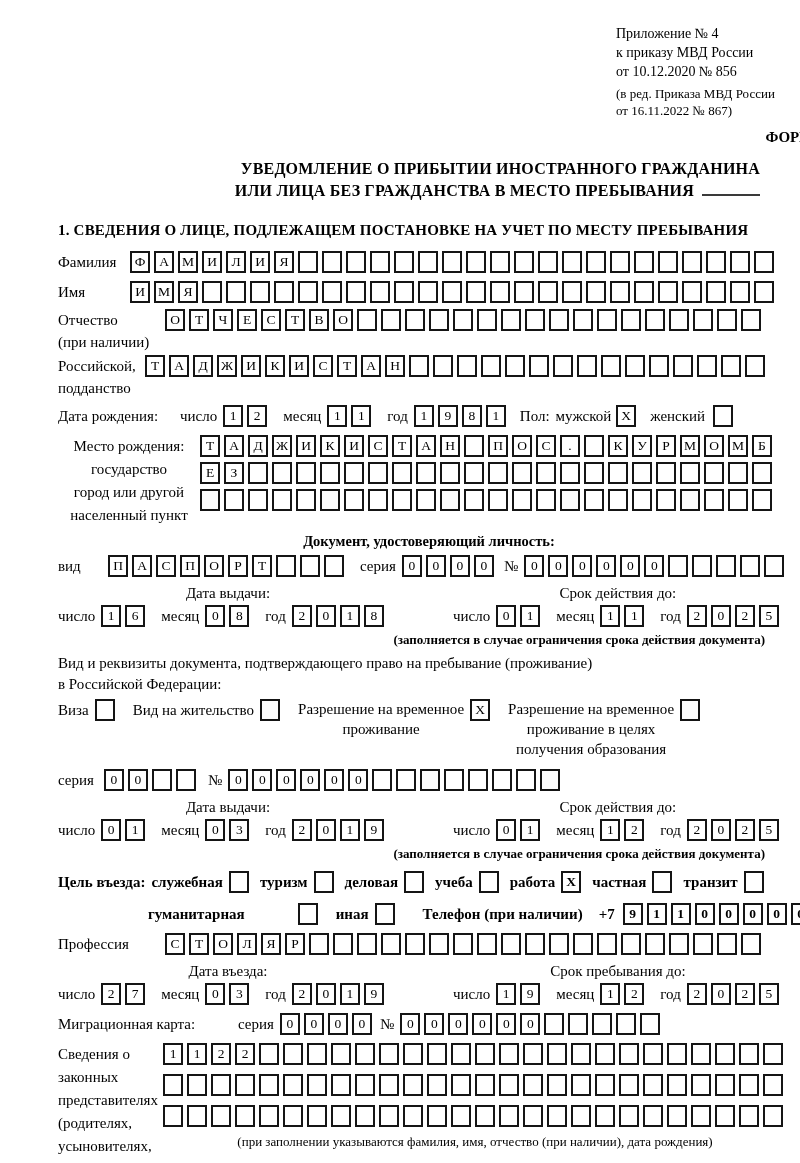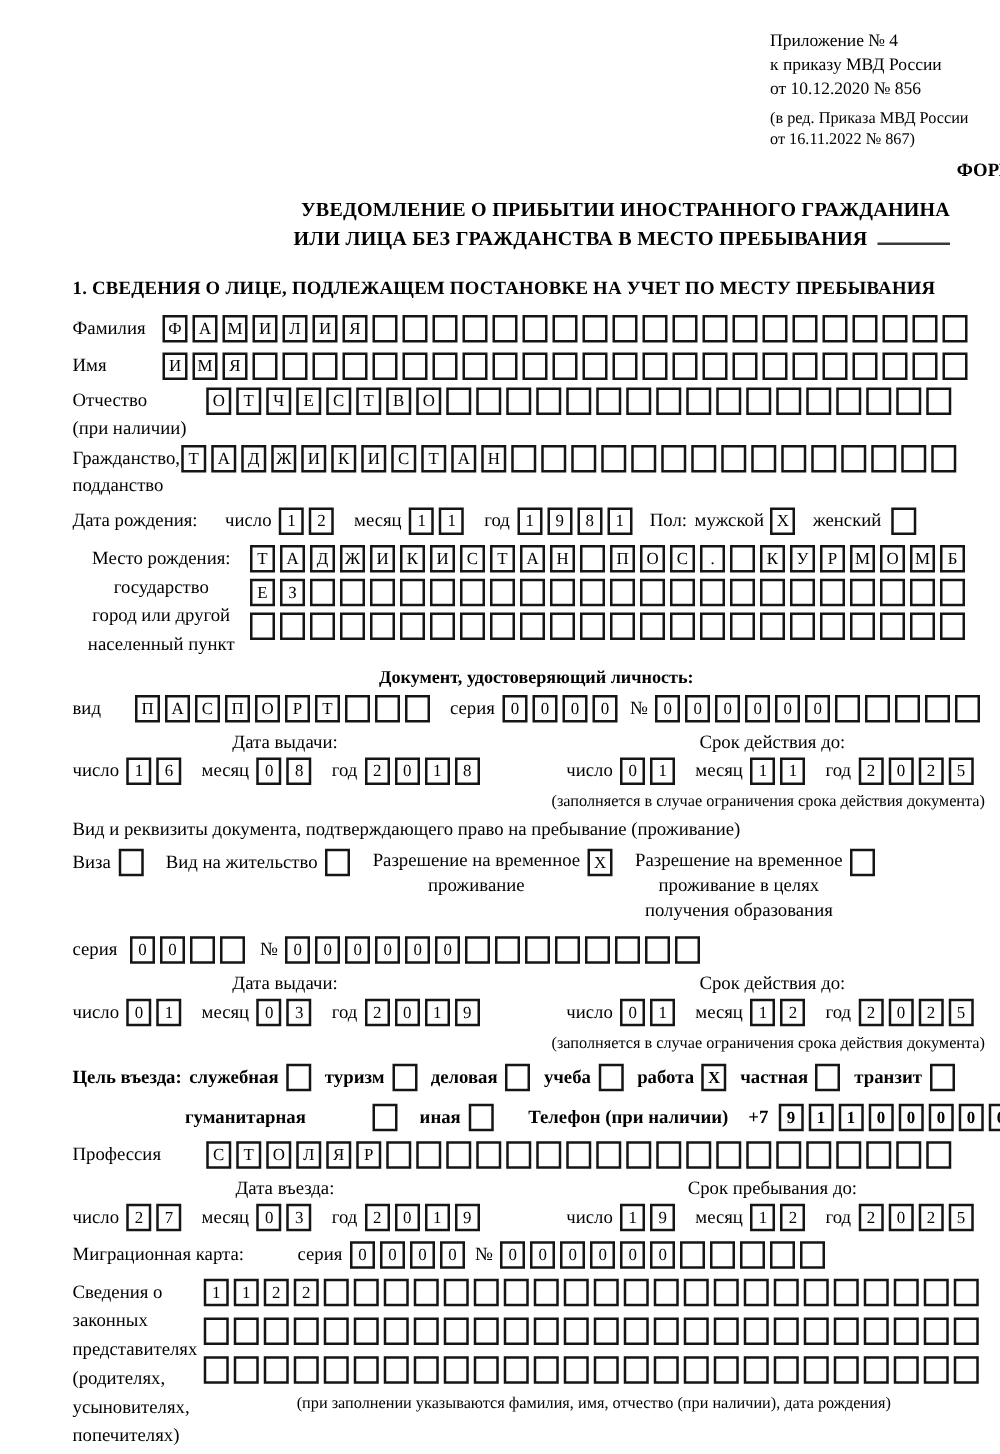--- a/index.html
+++ b/index.html
@@ -41,21 +41,21 @@
   .stack .cells{margin-bottom:5px;}
 
   .center-heading{text-align:center;font-weight:bold;font-size:14.5px;margin-top:6px;}
 
   .dates{position:relative;display:flex;margin-top:8px;padding-bottom:20px;}
   .dates.no-note{padding-bottom:0;}
   .dates-left{width:340px;}
   .dates-right{margin-left:55px;}
   .dates-head{text-align:center;margin-bottom:3px;}
   .dates-cells{display:flex;align-items:center;white-space:nowrap;}
-  .dates-note{position:absolute;right:12px;top:47px;font-size:13px;white-space:nowrap;}
+  .dates-note{position:absolute;right:35px;top:47px;font-size:13px;white-space:nowrap;font-weight:bold;}
 
   .para{margin-top:8px;}
 
   .opt{display:flex;align-items:flex-start;margin-right:14px;}
   .opt .cells{margin-left:6px;margin-top:0;}
   .opt .lbl{line-height:22px;}
 
   .purpose-row{display:flex;align-items:center;margin-top:10px;white-space:nowrap;font-weight:bold;}
   .purpose-row .opt{margin-right:7px;align-items:center;}
   .indent90{margin-left:90px;}
@@ -180,21 +180,21 @@
         <span class="cell"></span>
         <span class="cell"></span>
         <span class="cell"></span>
         <span class="cell"></span>
         <span class="cell"></span>
       </span>
   </div>
 
   <div class="row top" style="margin-top:2px;">
     <span class="lbl-col w87">
-      <span>Гражданство,</span>
+      <span>Российской,</span>
       <span>подданство</span>
     </span>
     <span class="cells">
         <span class="cell">Т</span>
         <span class="cell">А</span>
         <span class="cell">Д</span>
         <span class="cell">Ж</span>
         <span class="cell">И</span>
         <span class="cell">К</span>
         <span class="cell">И</span>
@@ -420,20 +420,21 @@
             <span class="cell">0</span>
             <span class="cell">2</span>
             <span class="cell">5</span>
           </span>
       </div>
     </div>
     <div class="dates-note">(заполняется в случае ограничения срока действия документа)</div>
   </div>
 
   <div class="para">Вид и реквизиты документа, подтверждающего право на пребывание (проживание)</div>
+  <div class="para" style="margin-top:4px;">в Российской Федерации:</div>
 
   <div class="row top" style="margin-top:6px;">
     <span class="opt">
       <span class="lbl">Виза</span>
       <span class="cells">
           <span class="cell"></span>
         </span>
     </span>
     <span class="opt">
       <span class="lbl">Вид на жительство</span>

